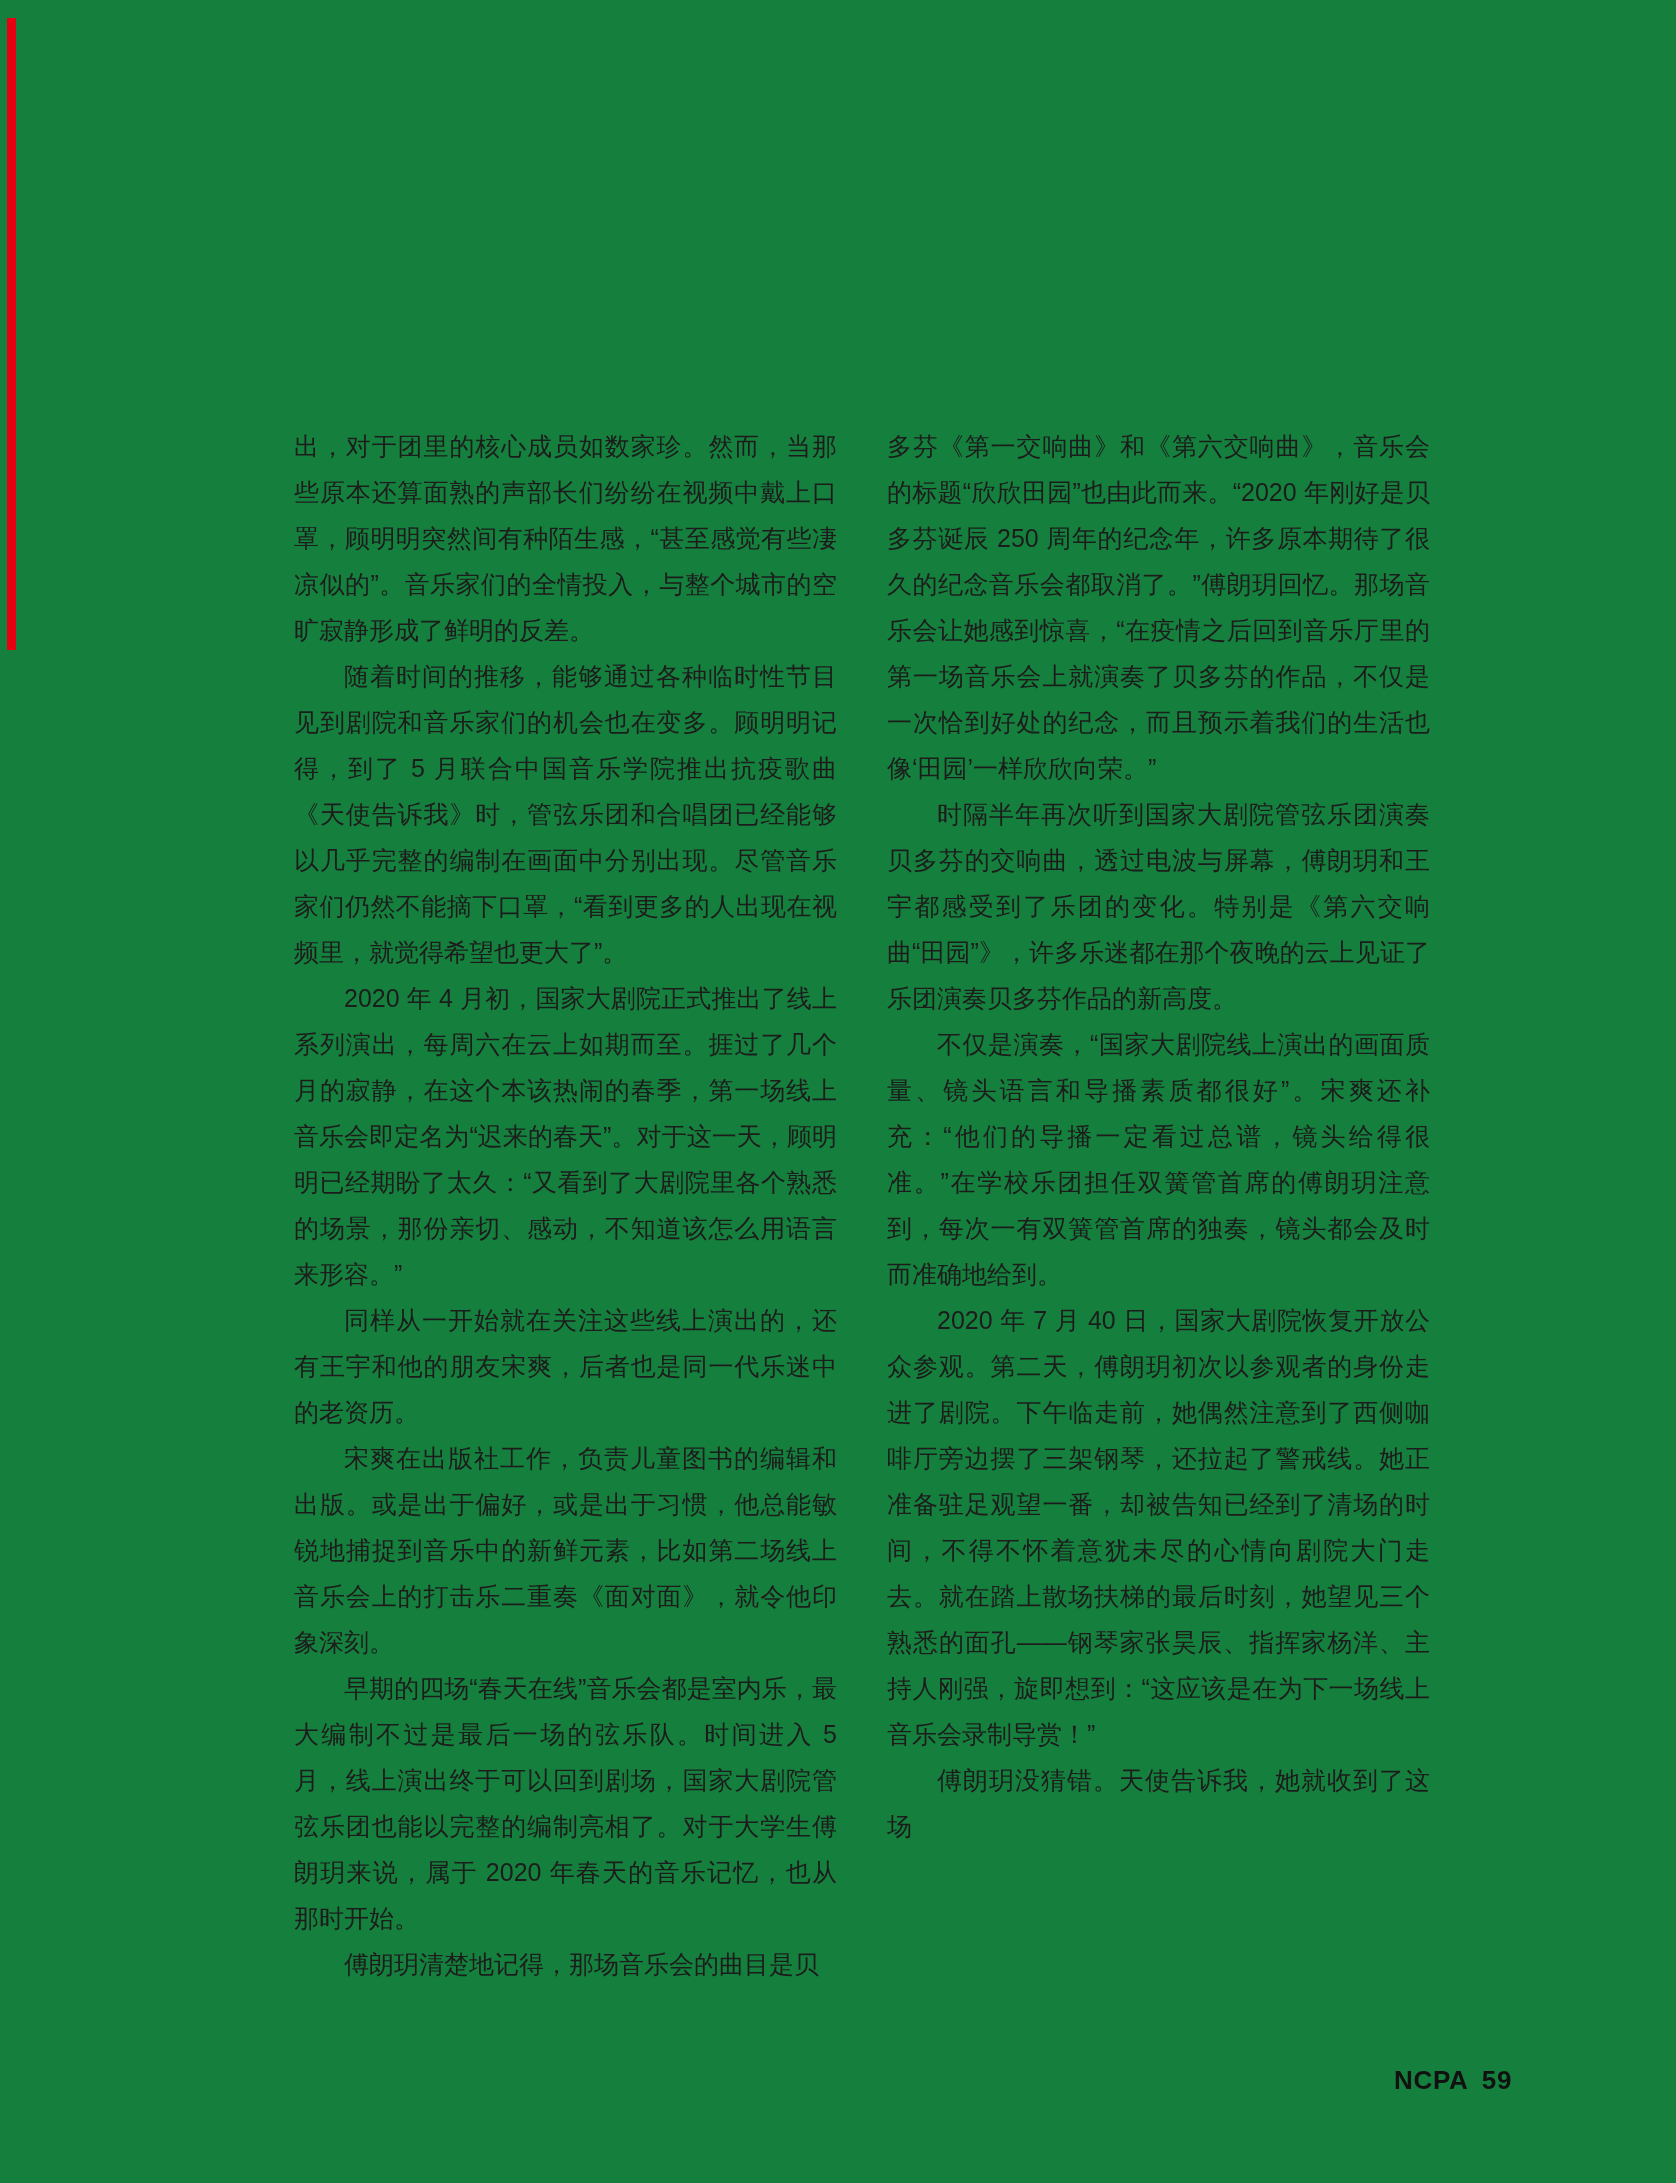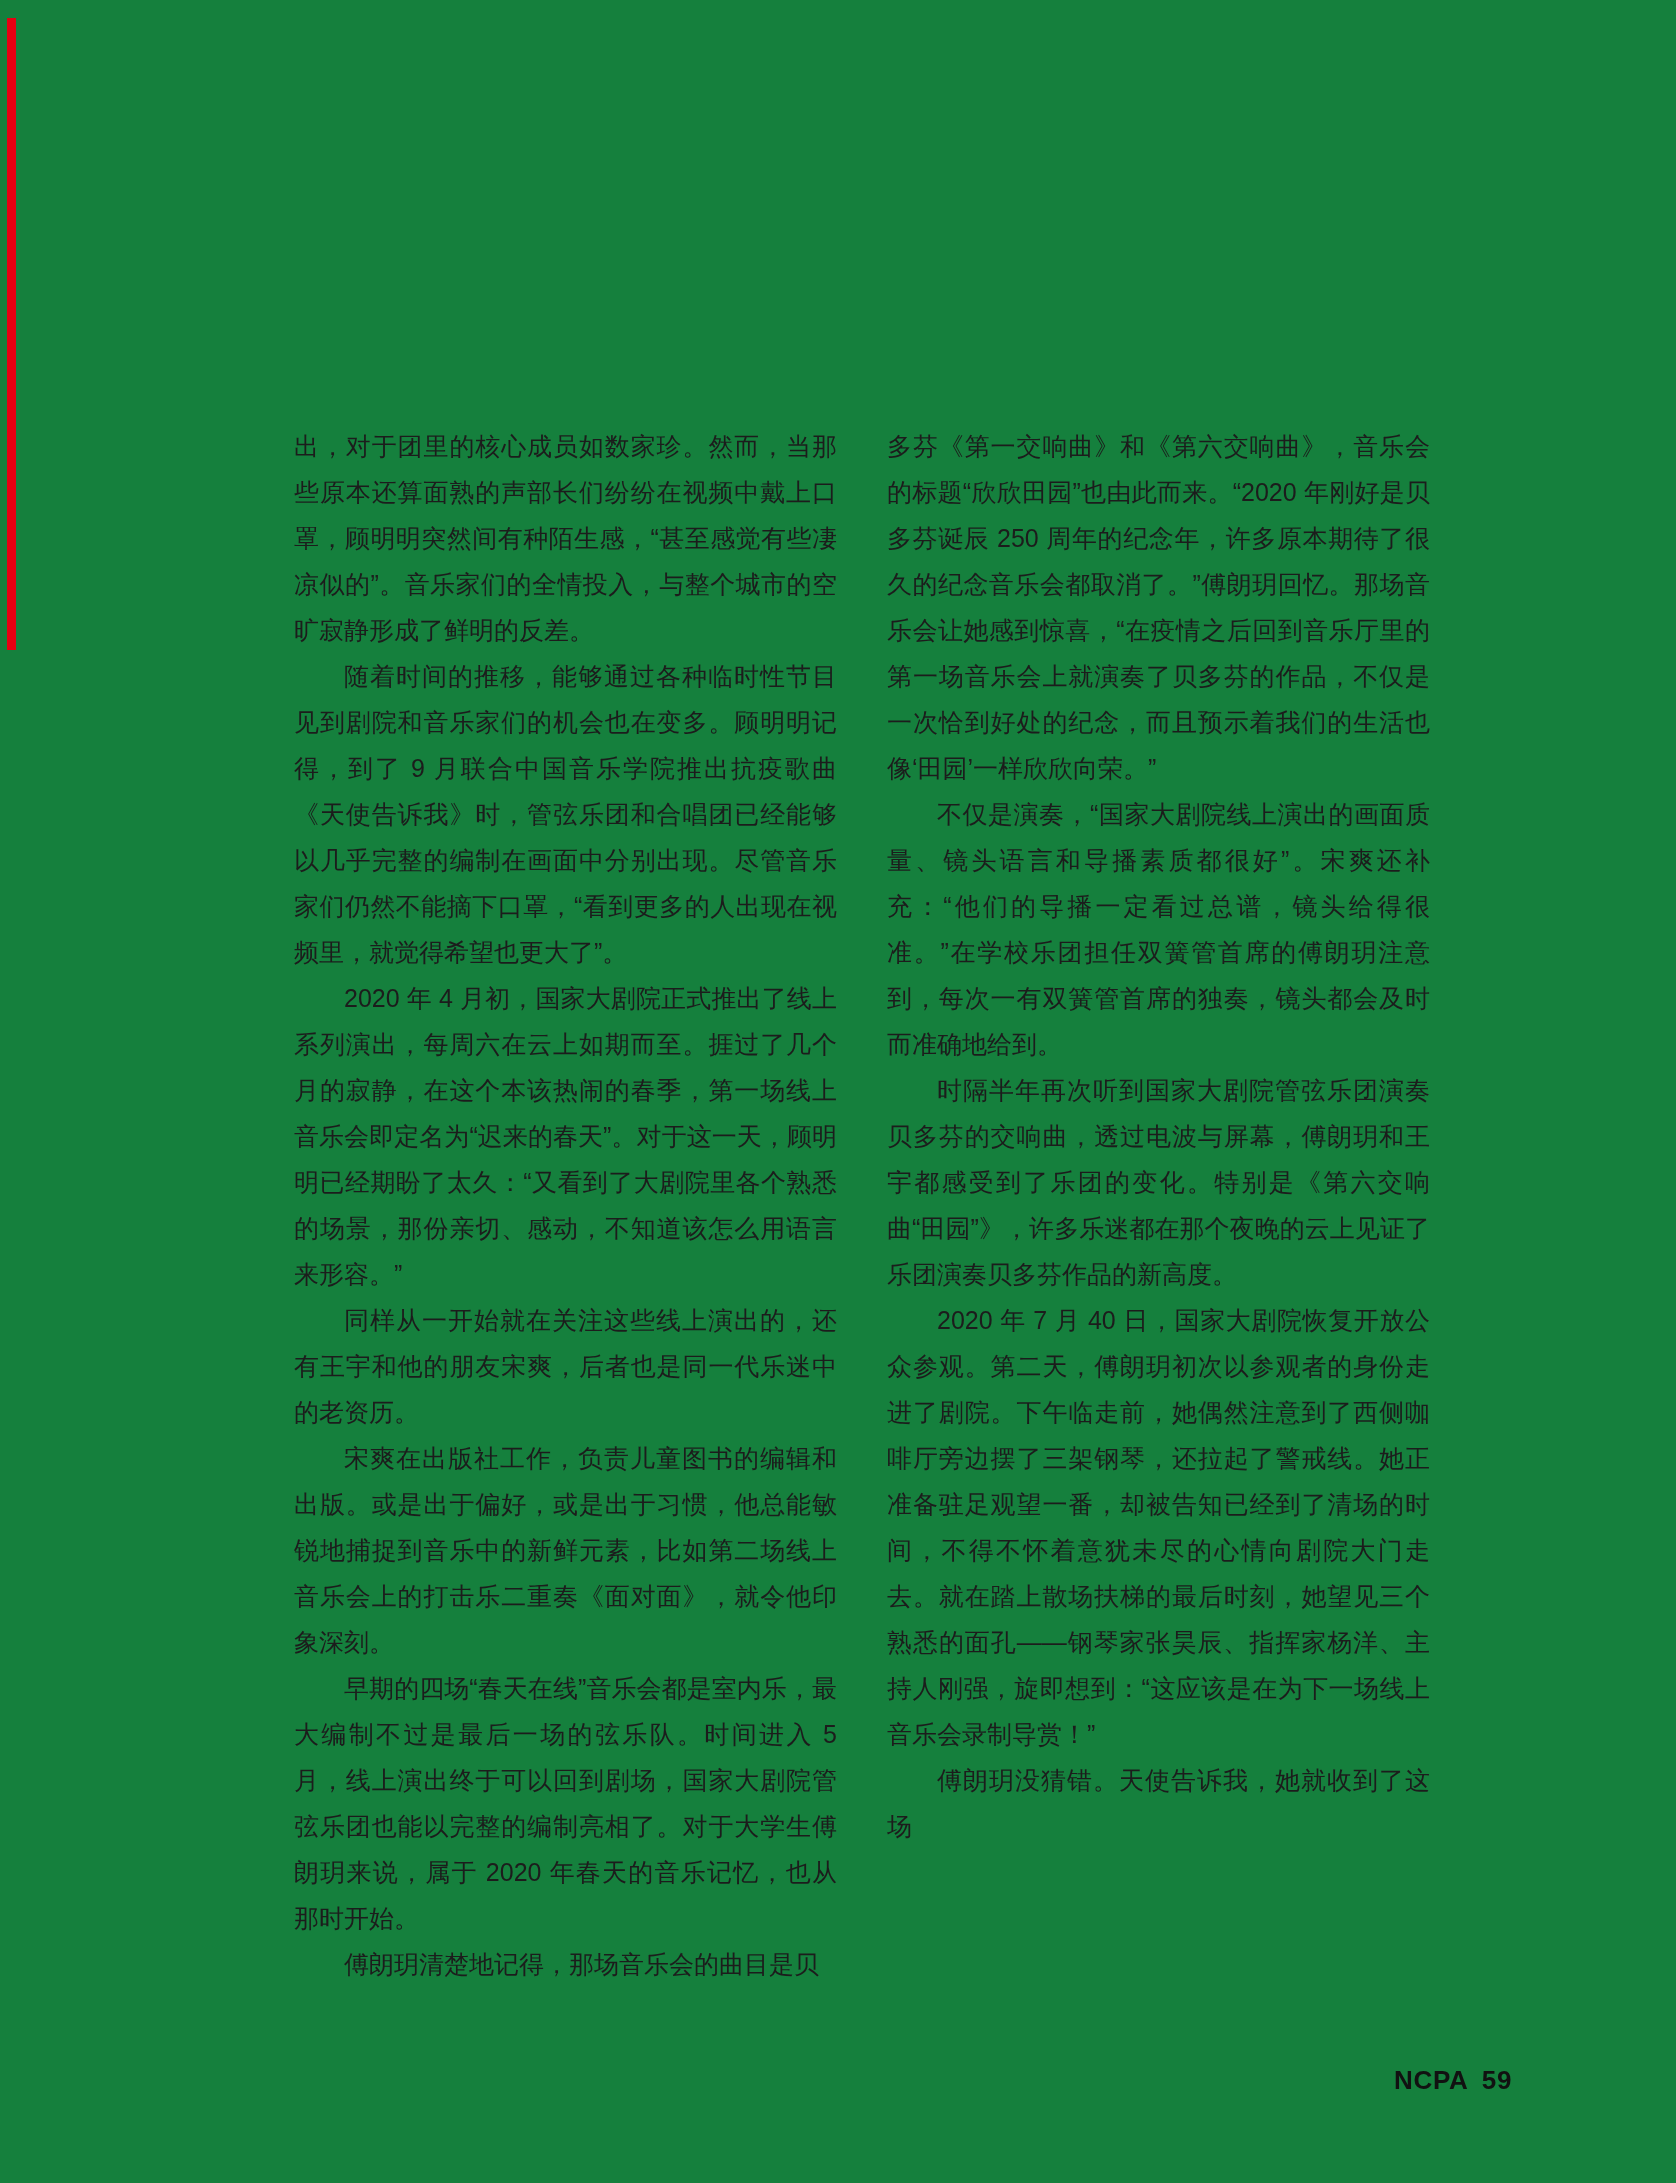--- a/index.html
+++ b/index.html
@@ -65,31 +65,31 @@
 </head>
 <body>
 
 <div id="page" style="background: #15803d;">
 
   <div id="accent-bar" style="background: rgb(230, 0, 18);"></div>
 
   <div id="columns">
     <div class="text-column">
         <p class="para">出，对于团里的核心成员如数家珍。然而，当那些原本还算面熟的声部长们纷纷在视频中戴上口罩，顾明明突然间有种陌生感，“甚至感觉有些凄凉似的”。音乐家们的全情投入，与整个城市的空旷寂静形成了鲜明的反差。</p>
-        <p class="para indent">随着时间的推移，能够通过各种临时性节目见到剧院和音乐家们的机会也在变多。顾明明记得，到了 9 月联合中国音乐学院推出抗疫歌曲《天使告诉我》时，管弦乐团和合唱团已经能够以几乎完整的编制在画面中分别出现。尽管音乐家们仍然不能摘下口罩，“看到更多的人出现在视频里，就觉得希望也更大了”。</p>
+        <p class="para indent">随着时间的推移，能够通过各种临时性节目见到剧院和音乐家们的机会也在变多。顾明明记得，到了 5 月联合中国音乐学院推出抗疫歌曲《天使告诉我》时，管弦乐团和合唱团已经能够以几乎完整的编制在画面中分别出现。尽管音乐家们仍然不能摘下口罩，“看到更多的人出现在视频里，就觉得希望也更大了”。</p>
         <p class="para indent">2020 年 4 月初，国家大剧院正式推出了线上系列演出，每周六在云上如期而至。捱过了几个月的寂静，在这个本该热闹的春季，第一场线上音乐会即定名为“迟来的春天”。对于这一天，顾明明已经期盼了太久：“又看到了大剧院里各个熟悉的场景，那份亲切、感动，不知道该怎么用语言来形容。”</p>
         <p class="para indent">同样从一开始就在关注这些线上演出的，还有王宇和他的朋友宋爽，后者也是同一代乐迷中的老资历。</p>
         <p class="para indent">宋爽在出版社工作，负责儿童图书的编辑和出版。或是出于偏好，或是出于习惯，他总能敏锐地捕捉到音乐中的新鲜元素，比如第二场线上音乐会上的打击乐二重奏《面对面》，就令他印象深刻。</p>
         <p class="para indent">早期的四场“春天在线”音乐会都是室内乐，最大编制不过是最后一场的弦乐队。时间进入 5 月，线上演出终于可以回到剧场，国家大剧院管弦乐团也能以完整的编制亮相了。对于大学生傅朗玥来说，属于 2020 年春天的音乐记忆，也从那时开始。</p>
         <p class="para indent">傅朗玥清楚地记得，那场音乐会的曲目是贝</p>
       </div>
     <div class="text-column">
         <p class="para">多芬《第一交响曲》和《第六交响曲》，音乐会的标题“欣欣田园”也由此而来。“2020 年刚好是贝多芬诞辰 250 周年的纪念年，许多原本期待了很久的纪念音乐会都取消了。”傅朗玥回忆。那场音乐会让她感到惊喜，“在疫情之后回到音乐厅里的第一场音乐会上就演奏了贝多芬的作品，不仅是一次恰到好处的纪念，而且预示着我们的生活也像‘田园’一样欣欣向荣。”</p>
+        <p class="para indent">时隔半年再次听到国家大剧院管弦乐团演奏贝多芬的交响曲，透过电波与屏幕，傅朗玥和王宇都感受到了乐团的变化。特别是《第六交响曲“田园”》，许多乐迷都在那个夜晚的云上见证了乐团演奏贝多芬作品的新高度。</p>
         <p class="para indent">不仅是演奏，“国家大剧院线上演出的画面质量、镜头语言和导播素质都很好”。宋爽还补充：“他们的导播一定看过总谱，镜头给得很准。”在学校乐团担任双簧管首席的傅朗玥注意到，每次一有双簧管首席的独奏，镜头都会及时而准确地给到。</p>
-        <p class="para indent">时隔半年再次听到国家大剧院管弦乐团演奏贝多芬的交响曲，透过电波与屏幕，傅朗玥和王宇都感受到了乐团的变化。特别是《第六交响曲“田园”》，许多乐迷都在那个夜晚的云上见证了乐团演奏贝多芬作品的新高度。</p>
         <p class="para indent">2020 年 7 月 40 日，国家大剧院恢复开放公众参观。第二天，傅朗玥初次以参观者的身份走进了剧院。下午临走前，她偶然注意到了西侧咖啡厅旁边摆了三架钢琴，还拉起了警戒线。她正准备驻足观望一番，却被告知已经到了清场的时间，不得不怀着意犹未尽的心情向剧院大门走去。就在踏上散场扶梯的最后时刻，她望见三个熟悉的面孔——钢琴家张昊辰、指挥家杨洋、主持人刚强，旋即想到：“这应该是在为下一场线上音乐会录制导赏！”</p>
         <p class="para indent">傅朗玥没猜错。天使告诉我，她就收到了这场</p>
       </div>
   </div>
 
   <div id="footer">
     <span class="magazine-label">NCPA</span><span class="page-number">59</span>
   </div>
 
 </div>

